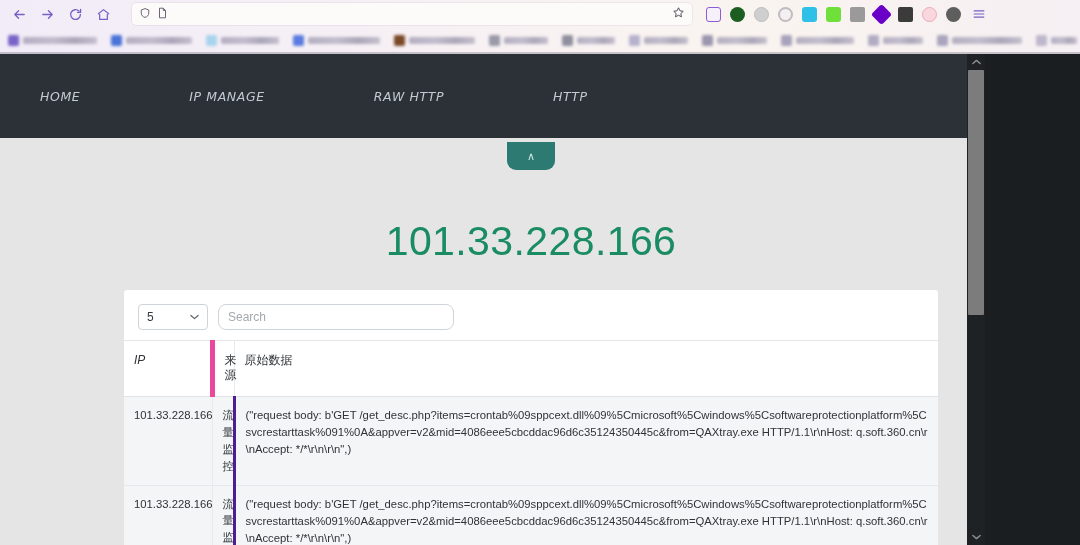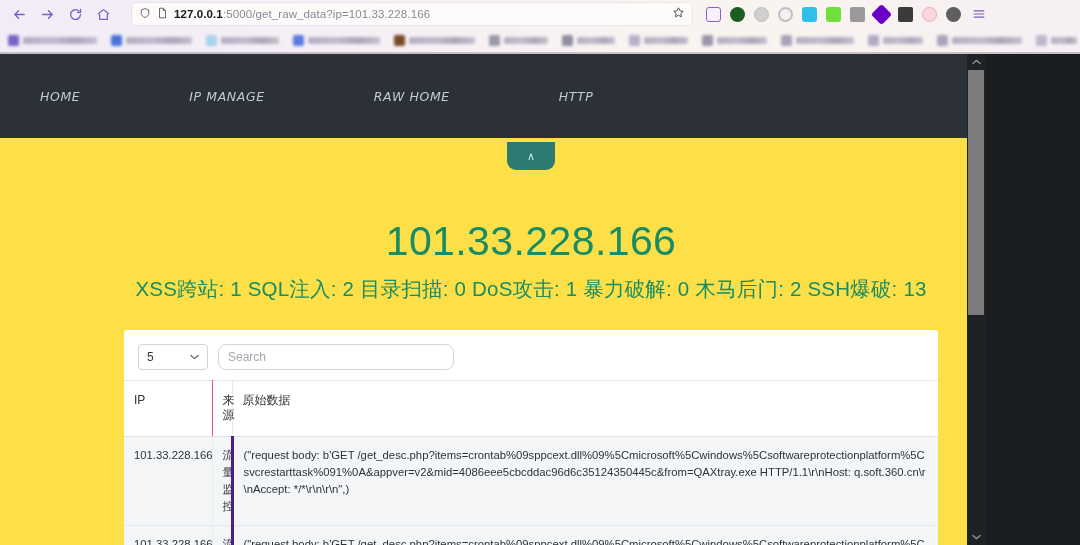--- a/index.html
+++ b/index.html
@@ -102,21 +102,21 @@
     position: absolute;
     left: 0; right: 0; bottom: 0;
     height: 2px;
     background: rgba(80,70,95,.28);
   }
 
   
   .page {
     width: 985px;
     height: 491px;
-    background: #fde047;
+    background: #e5e5e5;
     position: relative;
     overflow: hidden;
   }
 
   .viewport {
     width: 1062px;
     height: 491px;
     overflow: hidden;
     position: relative;
   }
@@ -232,21 +232,21 @@
     text-align: left;
     font-weight: 400;
     font-size: 12px;
     color: #2f3337;
     padding: 12px 9px 12px 10px;
     border-top: 1px solid #e3e6e8;
     border-bottom: 1px solid #dfe3e6;
     vertical-align: top;
     line-height: 1.28;
   }
-  thead th.c-ip { width: 88px; border-right: 1px solid #ec4899; }
+  thead th.c-ip { width: 88px; border-right: 5px solid #ec4899; font-style: italic; }
   thead th.c-src { width: 20px; border-right: 1px solid #e8ebed; }
   thead th.c-raw { width: auto; }
 
   tbody td {
     font-size: 11.3px;
     color: #2e3337;
     padding: 10px 9px 10px 10px;
     border-bottom: 1px solid #e6e9eb;
     vertical-align: top;
     line-height: 1.52;
@@ -319,21 +319,20 @@
         <svg width="12" height="12" viewBox="0 0 16 16" fill="none" stroke="currentColor" stroke-width="1.2">
             <path d="M8 2.1 13 4v4.1c0 2.9-2.1 4.9-5 5.8-2.9-.9-5-2.9-5-5.8V4z"></path>
           </svg>
       </span>
       <span class="pageicon">
         <svg width="11" height="12" viewBox="0 0 14 16" fill="none" stroke="currentColor" stroke-width="1.2" stroke-linejoin="round">
             <path d="M3 1.6h5l3 3v9.8H3z"></path>
             <path d="M8 1.6v3h3"></path>
           </svg>
       </span>
-      <span class="url"><b>127.0.0.1</b><span>:5000/get_raw_data?ip=101.33.228.166</span></span>
       <span class="star">
         <svg width="13" height="13" viewBox="0 0 16 16" fill="none" stroke="currentColor" stroke-width="1.2" stroke-linejoin="round">
             <path d="M8 2.2l1.8 3.7 4 .6-2.9 2.8.7 4L8 11.4l-3.6 1.9.7-4-2.9-2.8 4-.6z"></path>
           </svg>
       </span>
     </div>
 
     <div class="ext-tray">
       <span class="ext" style="border-radius:3px;border:1.5px solid #8a5cd6;background:#f6f0fb;"></span>
       <span class="ext" style="background:#1c5e21;"></span>
@@ -412,33 +411,32 @@
 
   <div class="chrome-shadow"></div>
 </div>
 
 <div class="page">
   <div class="viewport">
 
     <div class="navbar">
       <a class="nav-link first">HOME</a>
       <a class="nav-link">IP MANAGE</a>
-      <a class="nav-link">RAW HOME</a>
+      <a class="nav-link">RAW HTTP</a>
       <a class="nav-link">HTTP</a>
     </div>
 
     <div class="totop-wrap">
       <div class="totop">
         <span>∧</span>
       </div>
     </div>
 
     <div class="hero">
       <div class="hero-ip">101.33.228.166</div>
-      <div class="hero-stats">XSS跨站: 1 SQL注入: 2 目录扫描: 0 DoS攻击: 1 暴力破解: 0 木马后门: 2 SSH爆破: 13</div>
     </div>
 
     <div class="panel">
 
       <div class="panel-controls">
         <div class="page-select">
           <span>5</span>
           <span class="chev">
             <svg width="9" height="6" viewBox="0 0 10 6" fill="none" stroke="currentColor" stroke-width="1.3" stroke-linecap="round" stroke-linejoin="round">
                 <path d="M1 1.3 5 4.8 9 1.3"></path>

